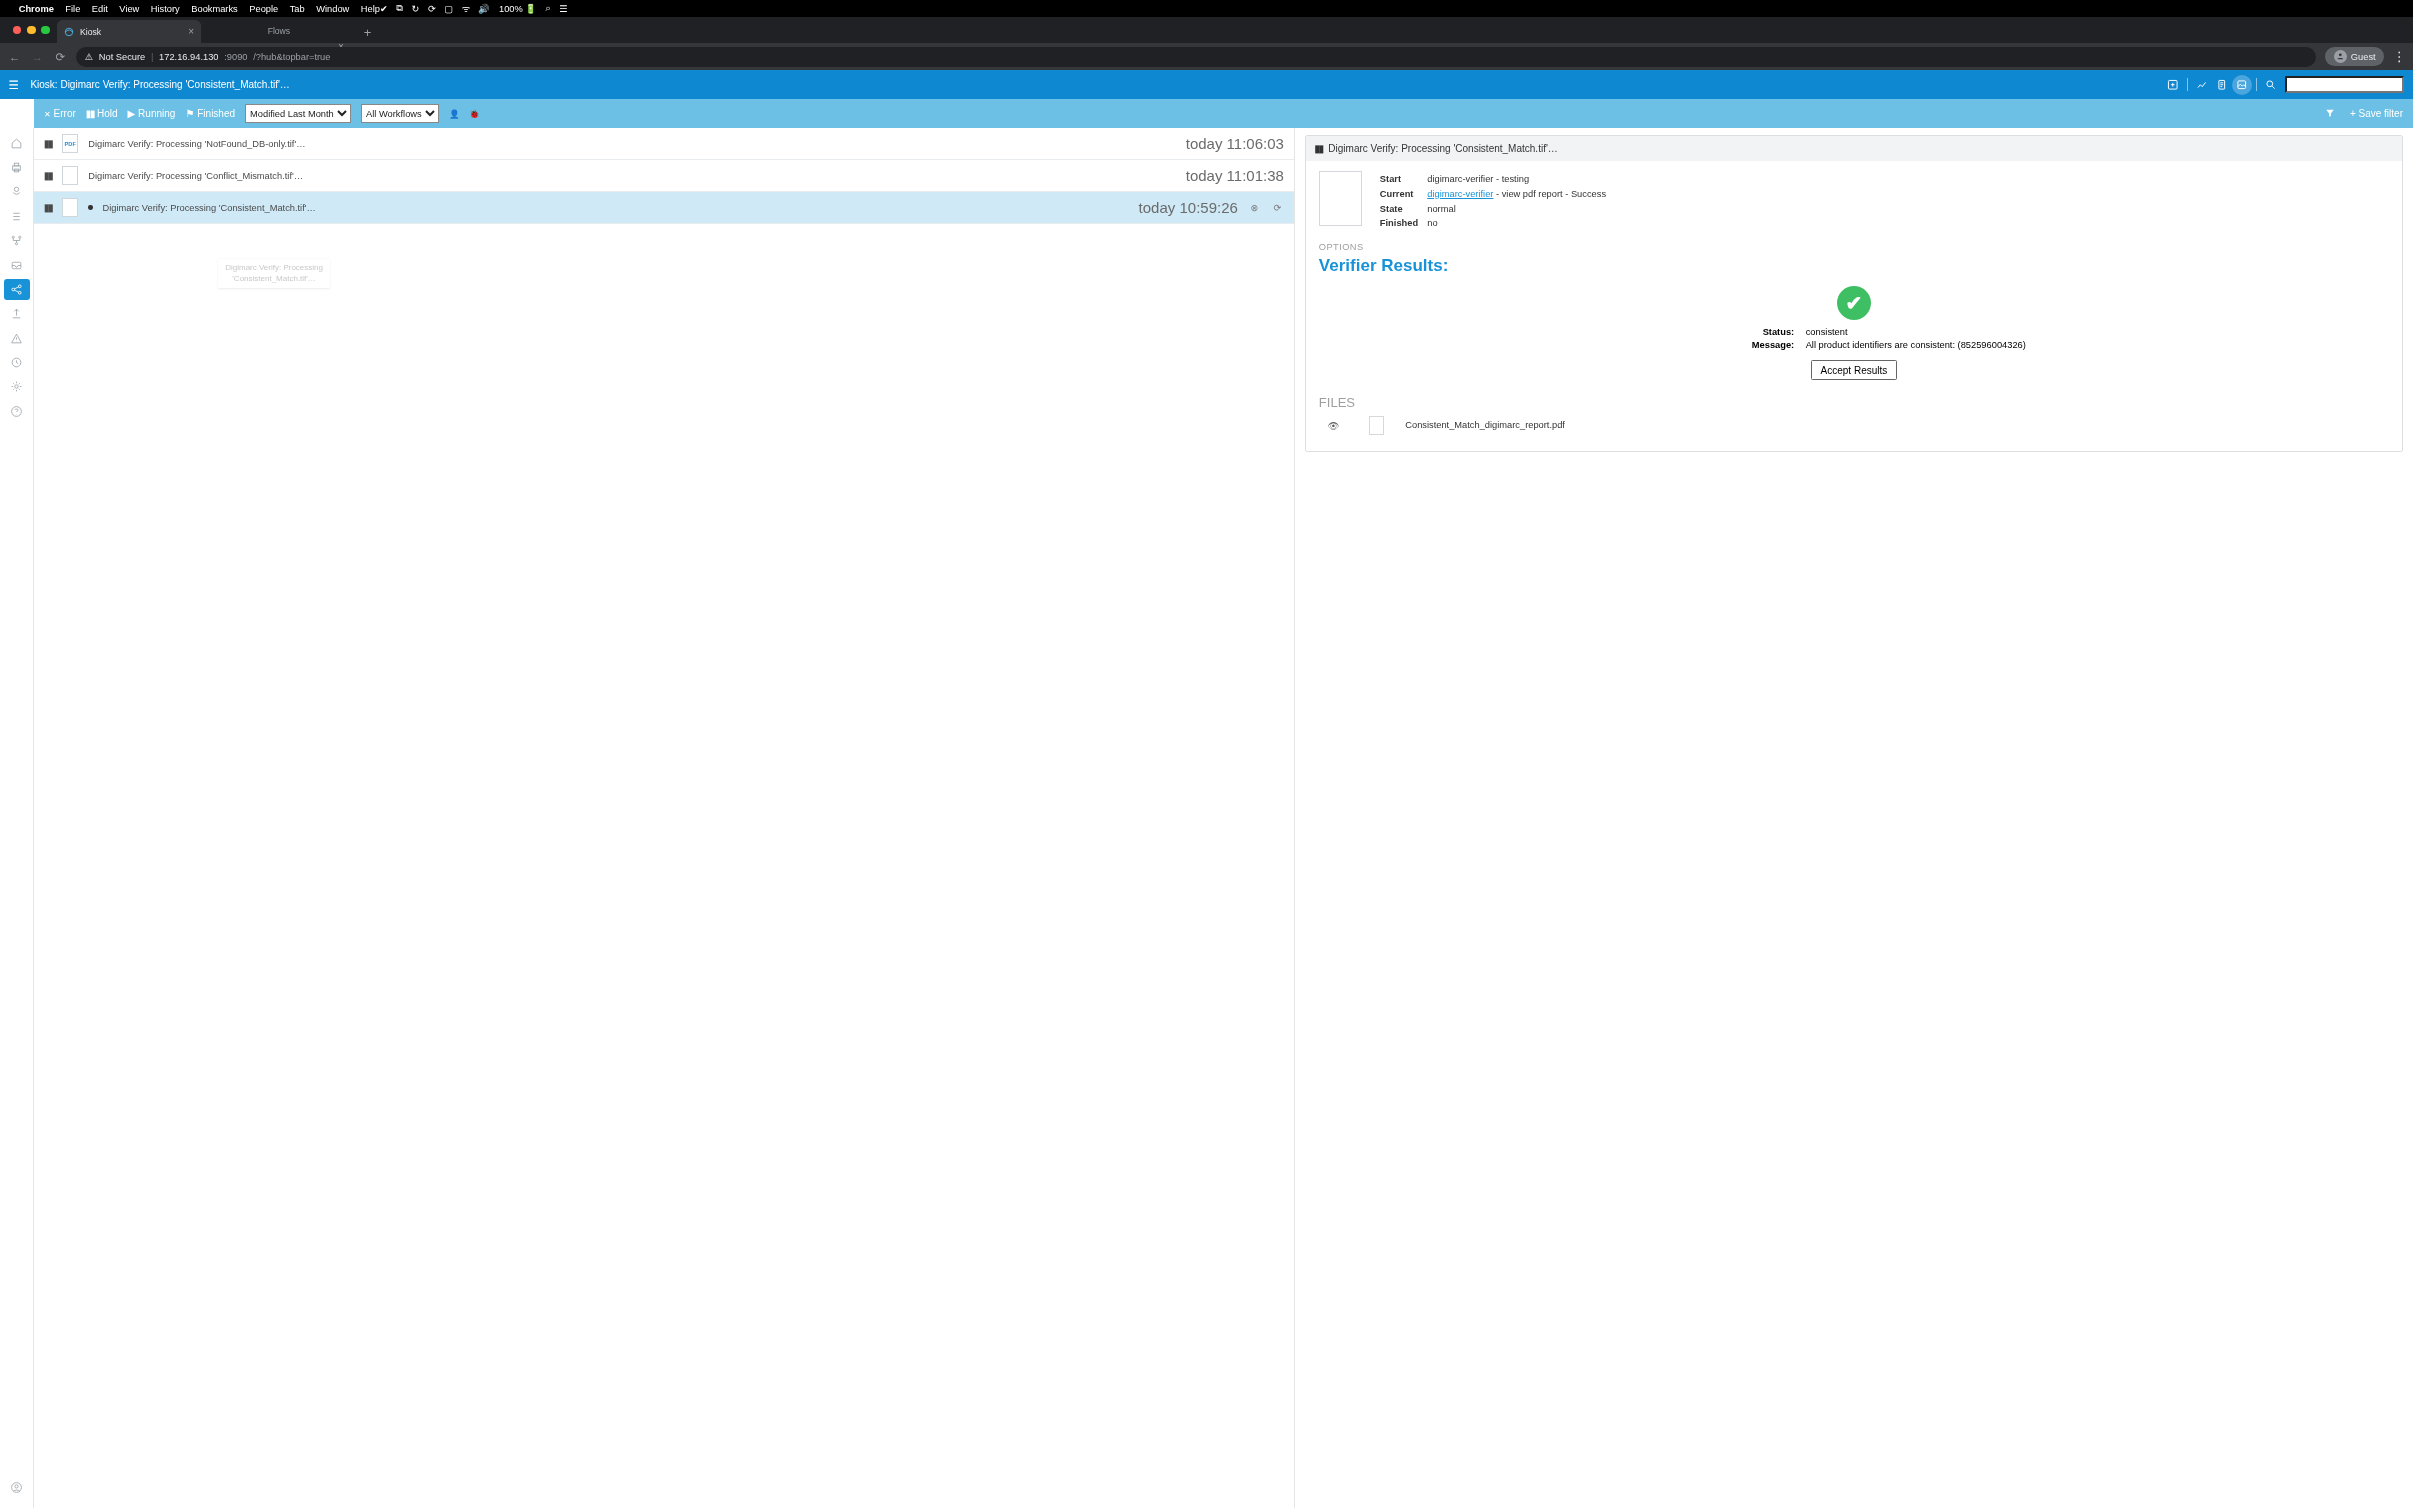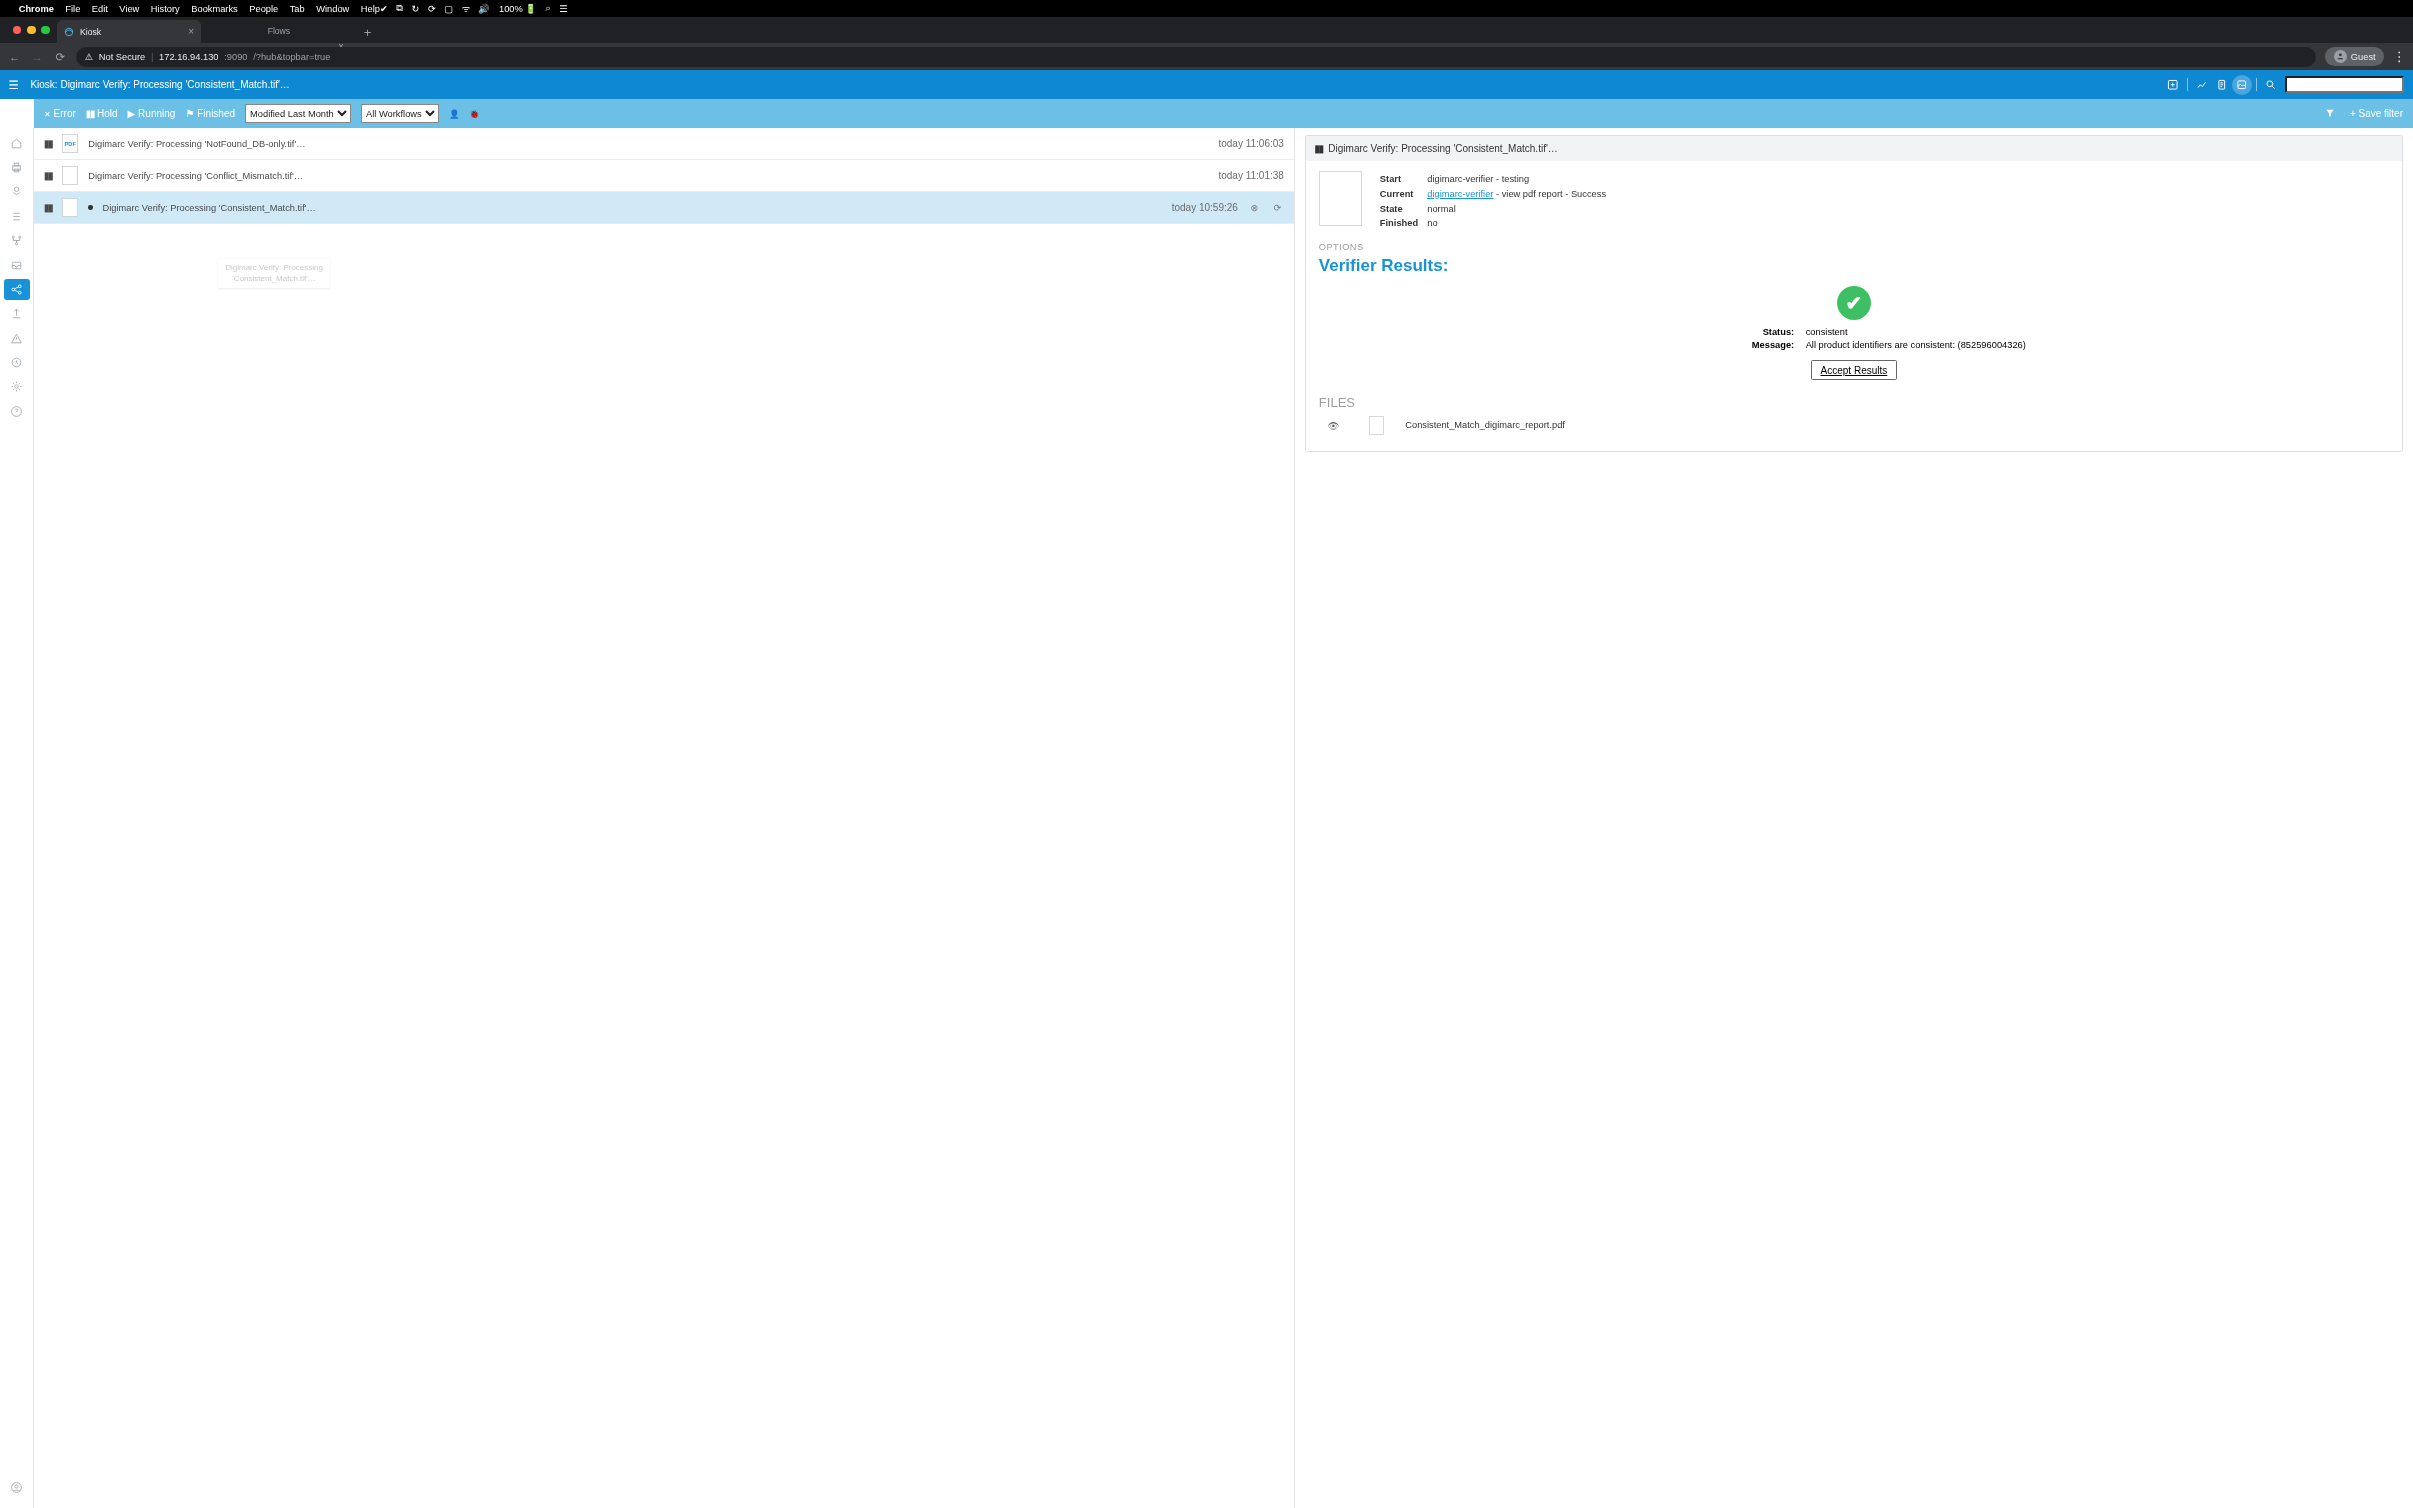--- a/index.html
+++ b/index.html
@@ -64,42 +64,42 @@
 
 .main{ flex:1; display:flex; }
 .joblist{ width:53%; border-right:0.7px solid #e5e5e5;}
 .job-row{ height:32px; border-bottom:0.7px solid #e8ecef; display:flex; align-items:center; padding:0 10px; font-size:9.3px; color:#4a4a4a; gap:10px;}
 .job-row.selected{ background:#cfe9f6;}
 .job-row .status{ font-weight:bold; letter-spacing:-1.4px; font-size:10px;}
 .job-row .thumb{ width:16px;height:18.7px; border:0.7px solid #d0d6da; background:#fff; position:relative;}
 .job-row .thumb.pdf{ color:#1f8fd4; font-size:5.7px; font-weight:bold; display:flex; align-items:center; justify-content:center;}
 .job-row .dot{ width:4.3px;height:4.3px;border-radius:50%;background:#333;}
 .job-row .name{ flex:1;}
-.job-row .time{ color:#6b6b6b; font-size:10px;}
+.job-row .time{ color:#6b6b6b; font-size:15px;}
 .job-row .rowicn{ color:#7a7a7a; width:13px;text-align:center;}
 .tooltip{ position:absolute; left:218px; top:259px; background:#fff; color:#c8c8c8; font-size:8px; padding:4.3px 7.2px; border-radius:1.4px; box-shadow:0 0.7px 2.2px rgba(0,0,0,.08); text-align:center; line-height:1.3;}
 
 .detail{ flex:1; padding:7.2px 10px; overflow:auto;}
 .dpanel{ border:0.7px solid #dcdfe2; border-radius:2.2px; }
 .dhdr{ background:#f1f3f4; height:24.4px; display:flex; align-items:center; padding:0 8.6px; font-size:10px; color:#333; gap:5.7px;}
 .dhdr .pause{letter-spacing:-1.4px;font-weight:bold;}
 .dbody{ padding:10px 13px 16px 13px;}
 .topblk{ display:flex; gap:16px;}
 .preview{ width:43px;height:55px;border:0.7px solid #d5d9dd;background:linear-gradient(#fff,#fff);}
 .meta{ font-size:9.3px; color:#333;}
 .meta table td{ padding:1.4px 7.2px 1.4px 0; vertical-align:top;}
 .meta table td:first-child{ font-weight:700;}
 .meta a{ color:#1893d7; text-decoration:underline;}
 .sect-lbl{ margin-top:10px; color:#9e9e9e; font-size:9.3px; letter-spacing:0.4px;}
 .vres-h{ color:#1893d7; font-size:17px; font-weight:700; margin-top:4.3px;}
 .check{ width:34px;height:34px;border-radius:50%;background:#3fbf63;margin:10px auto 7.2px;display:flex;align-items:center;justify-content:center;color:#fff;font-size:20px;font-weight:bold;}
 .kv{ display:flex; justify-content:center; gap:11.5px; font-size:9.3px; margin-top:2.9px;}
 .kv .k{ font-weight:700; text-align:right; width:122px;}
 .kv .v{ text-align:left; width:230px;}
-.accept{ display:block; margin:10px auto 0; border:0.7px solid #666; background:#fff; padding:3.6px 8.6px; font-size:10px; border-radius:1.4px;text-decoration:underline;}
+.accept{ display:block; margin:10px auto 0; border:0.7px solid #666; background:#fff; padding:3.6px 8.6px; font-size:10px; border-radius:1.4px;}
 .files-lbl{ margin-top:15px; color:#9e9e9e; font-size:13px;}
 .filerow{ display:flex; align-items:center; gap:21.5px; margin-top:5.7px; font-size:9.3px; color:#333;}
 .filerow .eye{ width:29px;text-align:center;color:#555;}
 .filerow .fthumb{ width:14.4px;height:18.7px;border:0.7px solid #d5d9dd;}
 </style>
 </head>
 <body>
 
 <div class="mac-menu">
   <div class="left">

